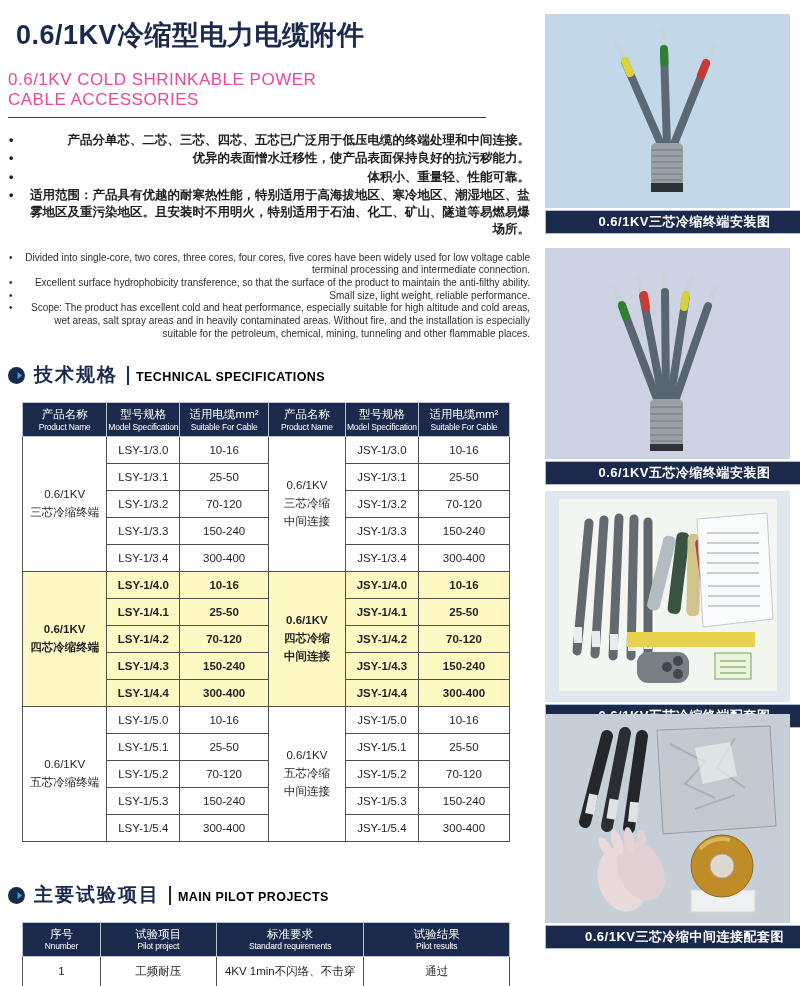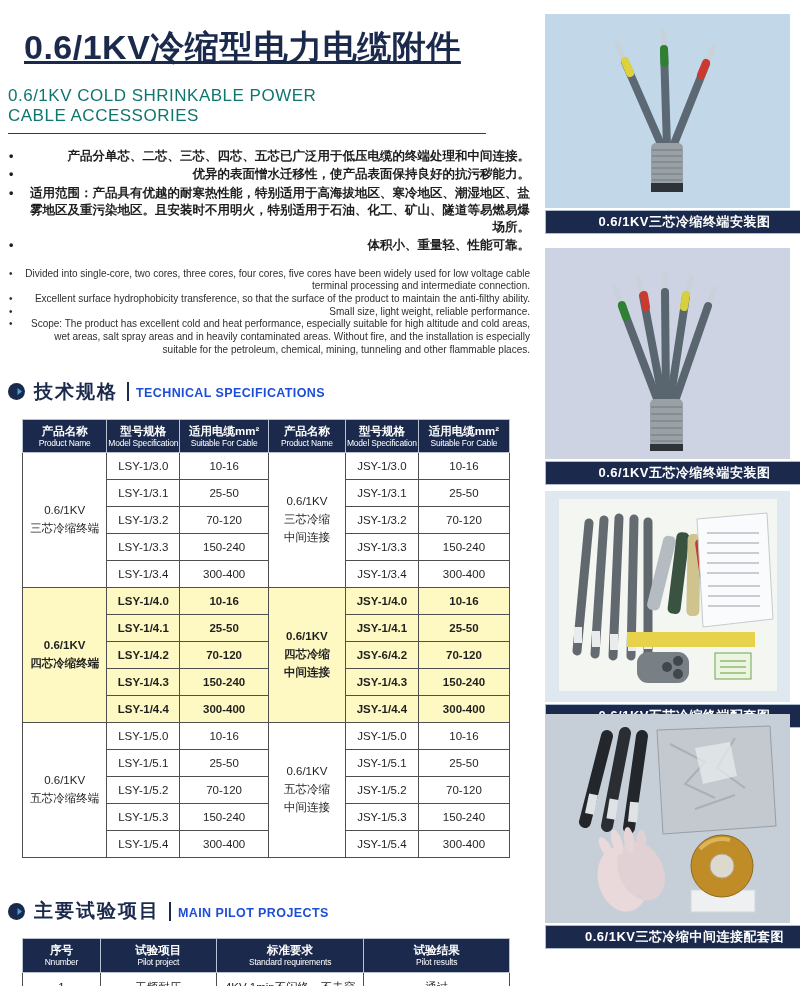--- a/index.html
+++ b/index.html
@@ -1,40 +1,40 @@
 <!DOCTYPE html>
 <html><head>
 <meta charset="utf-8">
 <style>
   html,body{margin:0;padding:0;}
   body{
     width:800px;height:986px;position:relative;background:#ffffff;
     font-family:"Liberation Sans", sans-serif;color:#222;overflow:hidden;
   }
   .left-col{position:absolute;left:8px;top:12px;width:522px;}
-  .page-title{font-size:34px;font-weight:bold;color:#1b2a4c;margin:16px;line-height:1.15;letter-spacing:.5px;text-decoration:underline;}
-  .page-subtitle{font-size:17px;color:#0f766e;line-height:1.18;margin-top:19px;letter-spacing:.5px;}
+  .page-title{font-size:27px;font-weight:bold;color:#1b2a4c;margin:8px;line-height:1.15;letter-spacing:.5px;}
+  .page-subtitle{font-size:17px;color:#ec4899;line-height:1.18;margin-top:19px;letter-spacing:.5px;}
   .title-rule{height:0;border-top:1px solid #3a3a3a;width:478px;margin-top:7px;}
   ul.bullets{list-style:none;margin:0;padding:0;}
   ul.bullets li{position:relative;padding-left:13px;text-align:right;}
   ul.bullets li::before{content:"•";position:absolute;left:1px;top:0;}
   ul.bullets-cn{margin-top:14px;font-size:12.5px;line-height:1.38;color:#1d1d1d;font-weight:bold;}
   ul.bullets-cn li{margin-bottom:1px;}
   ul.bullets-en{margin-top:13px;font-size:10px;line-height:1.27;color:#2e2e2e;text-align:justify;}
   .section-head{display:flex;align-items:center;margin-top:22px;margin-bottom:14px;}
   .section-head .sec-icon{width:17px;height:17px;margin-right:9px;flex:0 0 auto;}
   .sec-cn{font-size:19px;font-weight:bold;color:#1b2a4c;letter-spacing:2px;}
   .sec-bar{width:2px;height:19px;background:#1b2a4c;margin:0 7px 0 9px;}
-  .sec-en{font-size:12.5px;font-weight:bold;color:#1d4ed8;letter-spacing:.4px;padding-top:3px;}
+  .sec-en{font-size:12.5px;font-weight:bold;color:#000000;letter-spacing:.4px;padding-top:3px;}
   table.data{border-collapse:collapse;margin-left:14px;width:488px;table-layout:fixed;}
   table.data th{
     background:#1b2a4c;color:#fff;border:1px solid #b9c2cf;
     padding:4px 1px;vertical-align:middle;
   }
-  table.data .th-cn{font-size:11.5px;font-weight:bold;line-height:1.25;}
+  table.data .th-cn{font-size:11.5px;font-weight:normal;line-height:1.25;}
   table.data .th-en{font-size:8.5px;font-weight:normal;line-height:1.2;letter-spacing:-.2px;}
   table.data td{
     border:1px solid #4f4f4f;text-align:center;font-size:11.5px;color:#1f1f1f;
     height:26px;padding:0 2px;background:#fff;
   }
   table.spec td{height:26px;}
   table.spec tr.alt td{background:#fef9c3;font-weight:bold;}
   td.prod{white-space:pre-line;line-height:1.55;font-size:11.5px;}
   table.pilot td{height:29px;font-size:11.5px;}
   
@@ -54,22 +54,22 @@
   <h1 class="page-title">0.6/1KV冷缩型电力电缆附件</h1>
   <div class="page-subtitle">
     <div>0.6/1KV COLD SHRINKABLE POWER</div>
     <div>CABLE ACCESSORIES</div>
   </div>
   <div class="title-rule"></div>
 
   <ul class="bullets bullets-cn" id="bullets-cn">
       <li>产品分单芯、二芯、三芯、四芯、五芯已广泛用于低压电缆的终端处理和中间连接。</li>
       <li>优异的表面憎水迁移性，使产品表面保持良好的抗污秽能力。</li>
+      <li>体积小、重量轻、性能可靠。</li>
       <li>适用范围：产品具有优越的耐寒热性能，特别适用于高海拔地区、寒冷地区、潮湿地区、盐雾地区及重污染地区。且安装时不用明火，特别适用于石油、化工、矿山、隧道等易燃易爆场所。</li>
-      <li>体积小、重量轻、性能可靠。</li>
     </ul>
   <ul class="bullets bullets-en" id="bullets-en">
       <li>Divided into single-core, two cores, three cores, four cores, five cores have been widely used for low voltage cable terminal processing and intermediate connection.</li>
       <li>Excellent surface hydrophobicity transference, so that the surface of the product to maintain the anti-filthy ability.</li>
       <li>Small size, light weight, reliable performance.</li>
       <li>Scope: The product has excellent cold and heat performance, especially suitable for high altitude and cold areas, wet areas, salt spray areas and in heavily contaminated areas. Without fire, and the installation is especially suitable for the petroleum, chemical, mining, tunneling and other flammable places.</li>
     </ul>
 
   <div class="section-head">
     <svg class="sec-icon" viewBox="0 0 17 17">
@@ -167,21 +167,21 @@
         </tr>
         <tr class="alt">
           <td>LSY-1/4.1</td>
           <td>25-50</td>
           <td>JSY-1/4.1</td>
           <td>25-50</td>
         </tr>
         <tr class="alt">
           <td>LSY-1/4.2</td>
           <td>70-120</td>
-          <td>JSY-6/4.2</td>
+          <td>JSY-1/4.2</td>
           <td>70-120</td>
         </tr>
         <tr class="alt">
           <td>LSY-1/4.3</td>
           <td>150-240</td>
           <td>JSY-1/4.3</td>
           <td>150-240</td>
         </tr>
         <tr class="alt">
           <td>LSY-1/4.4</td>

